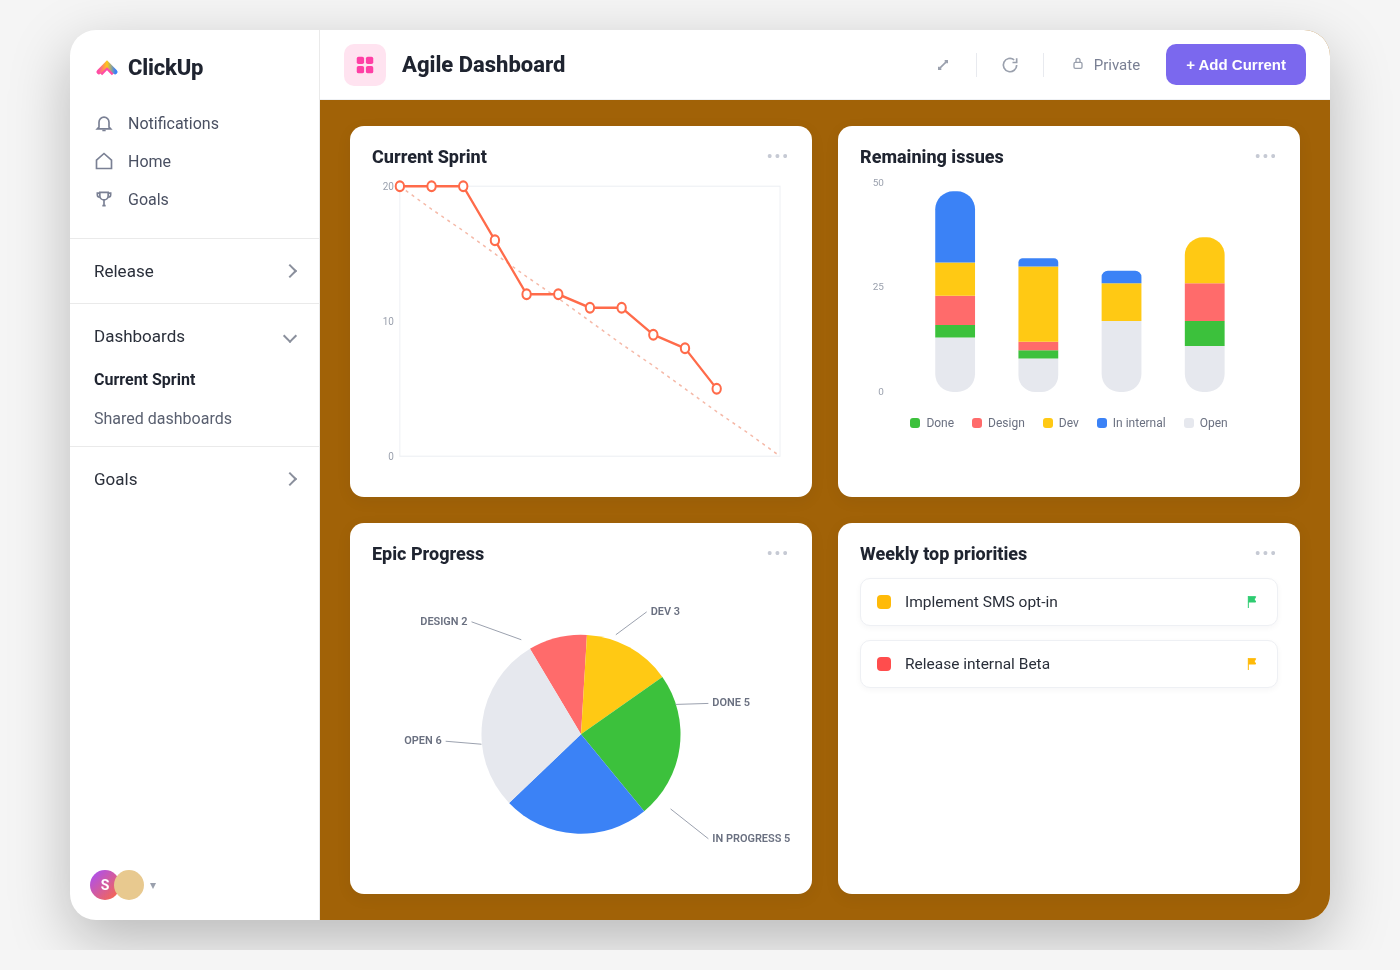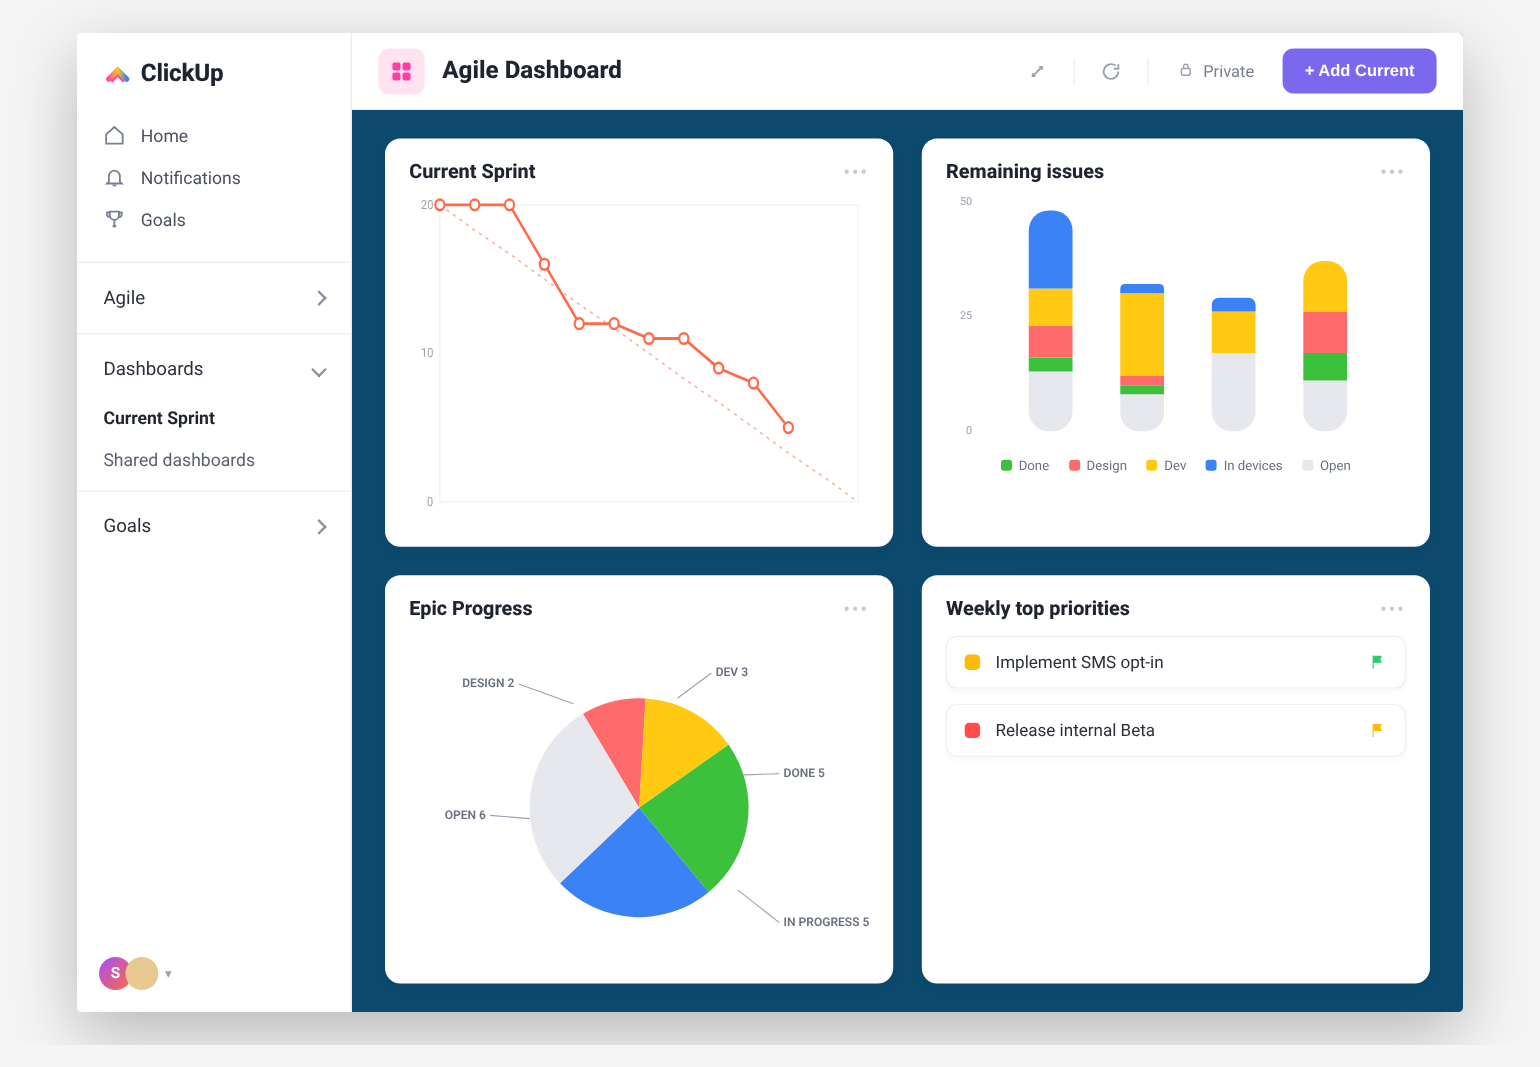--- a/index.html
+++ b/index.html
@@ -8,21 +8,21 @@
     background: #f5f5f5;
     display: flex;
     justify-content: center;
     align-items: flex-start;
     padding: 30px;
   }
   .app {
     width: 1260px;
     height: 890px;
     background: #ffffff;
-    border-radius: 4px;
+    border-radius: 26px;
     box-shadow: 0 20px 60px rgba(0,0,0,0.25);
     display: flex;
     overflow: hidden;
   }
   
   .sidebar {
     width: 250px;
     border-right: 1px solid #eaeaea;
     display: flex;
     flex-direction: column;
@@ -57,21 +57,21 @@
   .user-row { display: flex; align-items: center; gap: -6px; padding: 0 20px 8px 20px;}
   .avatar {
     width: 30px; height: 30px; border-radius: 50%;
     display:inline-flex; align-items:center; justify-content:center;
     font-size: 14px; font-weight: 700; color: white;
   }
   .avatar + .avatar { margin-left: -6px; }
   .user-caret { color:#9aa0ad; margin-left:6px; font-size:12px;}
 
   
-  .main { flex:1; display:flex; flex-direction:column; background:#0c4a6e;}
+  .main { flex:1; display:flex; flex-direction:column; background:#a16207;}
   .topbar {
     height: 70px; background:#ffffff; border-bottom:1px solid #eff1f4;
     display:flex; align-items:center; padding: 0 24px; gap:16px;
   }
   .title-chip {
     width: 42px; height: 42px; border-radius:10px; background:#ffe3f0;
     display:flex; align-items:center; justify-content:center;
   }
   .title-chip svg { fill:#ff3fa5; }
   .page-title { font-size:22px; font-weight:800; color:#1f2430; }
@@ -141,50 +141,50 @@
             </defs>
           </svg>
       </span>
       <span class="logo-text">ClickUp</span>
     </div>
 
     <div class="nav-list">
       <div class="nav-item">
         <span class="ic">
             <svg viewBox="0 0 24 24" fill="none" stroke-width="2">
-              <path d="M3 11 L12 3 L21 11 V21 H3 Z"></path>
-            </svg>
-          </span>
-        <span>Home</span>
-      </div>
-      <div class="nav-item">
-        <span class="ic">
-            <svg viewBox="0 0 24 24" fill="none" stroke-width="2">
               <path d="M6 17 V11 a6 6 0 0 1 12 0 V17 l2 2 H4 Z"></path>
               <path d="M10 21 h4"></path>
             </svg>
           </span>
         <span>Notifications</span>
+      </div>
+      <div class="nav-item">
+        <span class="ic">
+            <svg viewBox="0 0 24 24" fill="none" stroke-width="2">
+              <path d="M3 11 L12 3 L21 11 V21 H3 Z"></path>
+            </svg>
+          </span>
+        <span>Home</span>
       </div>
       <div class="nav-item">
         <span class="ic">
             <svg viewBox="0 0 24 24" fill="none" stroke-width="2">
               <path d="M7 4 h10 v4 a5 5 0 0 1 -10 0 Z"></path>
               <path d="M7 5 H4 v2 a3 3 0 0 0 3 3"></path>
               <path d="M17 5 h3 v2 a3 3 0 0 1 -3 3"></path>
               <path d="M10 20 h4 M12 13 v7"></path>
             </svg>
           </span>
         <span>Goals</span>
       </div>
     </div>
 
     <div class="section-divider"></div>
     <div class="section-head">
-      <span>Agile</span>
+      <span>Release</span>
       <span class="chev chev-right"></span>
     </div>
 
     <div class="section-divider"></div>
     <div class="section-head">
       <span>Dashboards</span>
       <span class="chev chev-down"></span>
     </div>
     <div class="sub-item active">Current Sprint</div>
     <div class="sub-item">Shared dashboards</div>
@@ -441,21 +441,21 @@
               <div class="leg">
                 <span class="sw" style="background:#ff6b6b"></span>
                 <span>Design</span>
               </div>
               <div class="leg">
                 <span class="sw" style="background:#ffc914"></span>
                 <span>Dev</span>
               </div>
               <div class="leg">
                 <span class="sw" style="background:#3b82f6"></span>
-                <span>In devices</span>
+                <span>In internal</span>
               </div>
               <div class="leg">
                 <span class="sw" style="background:#e6e8ee"></span>
                 <span>Open</span>
               </div>
             </div>
         </div>
       </section>
 
       <section class="card">

